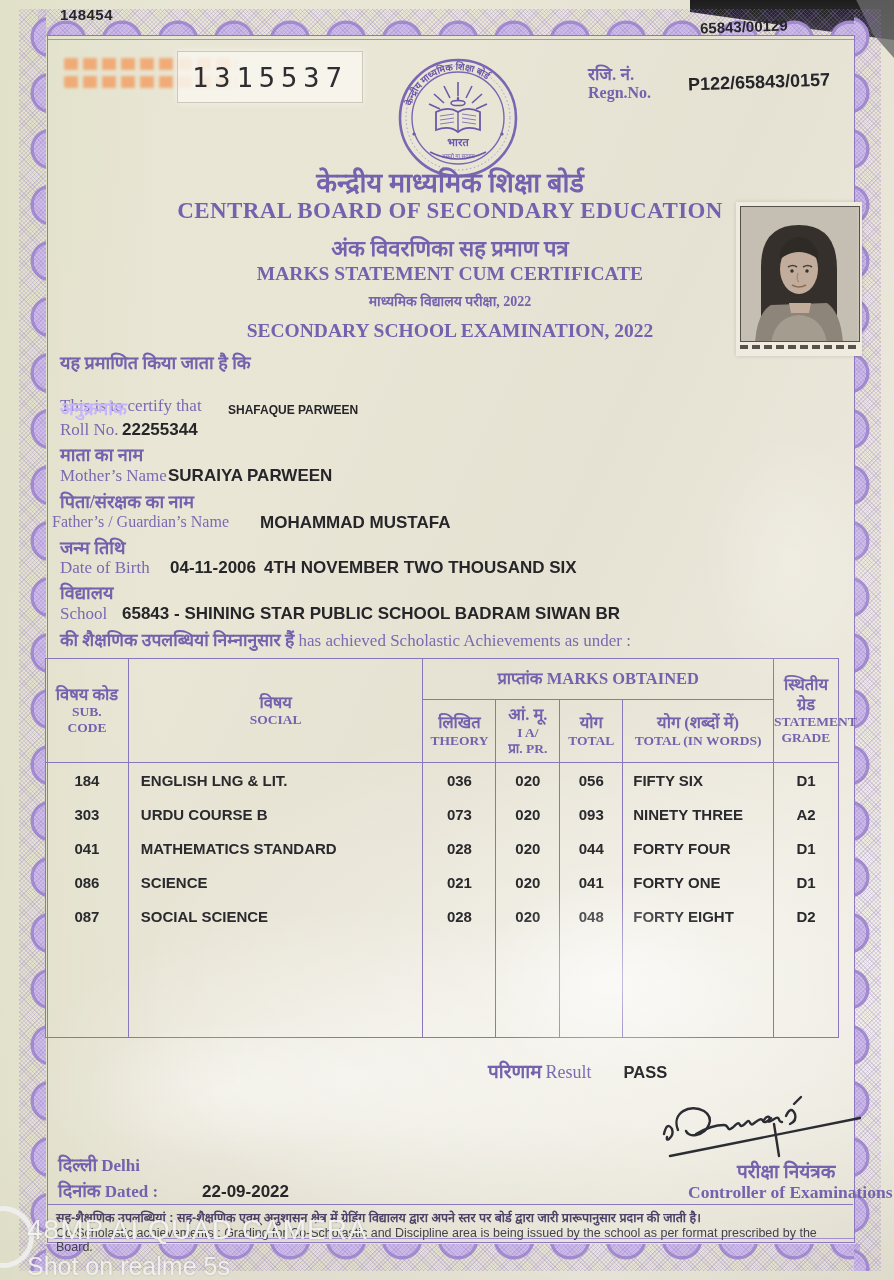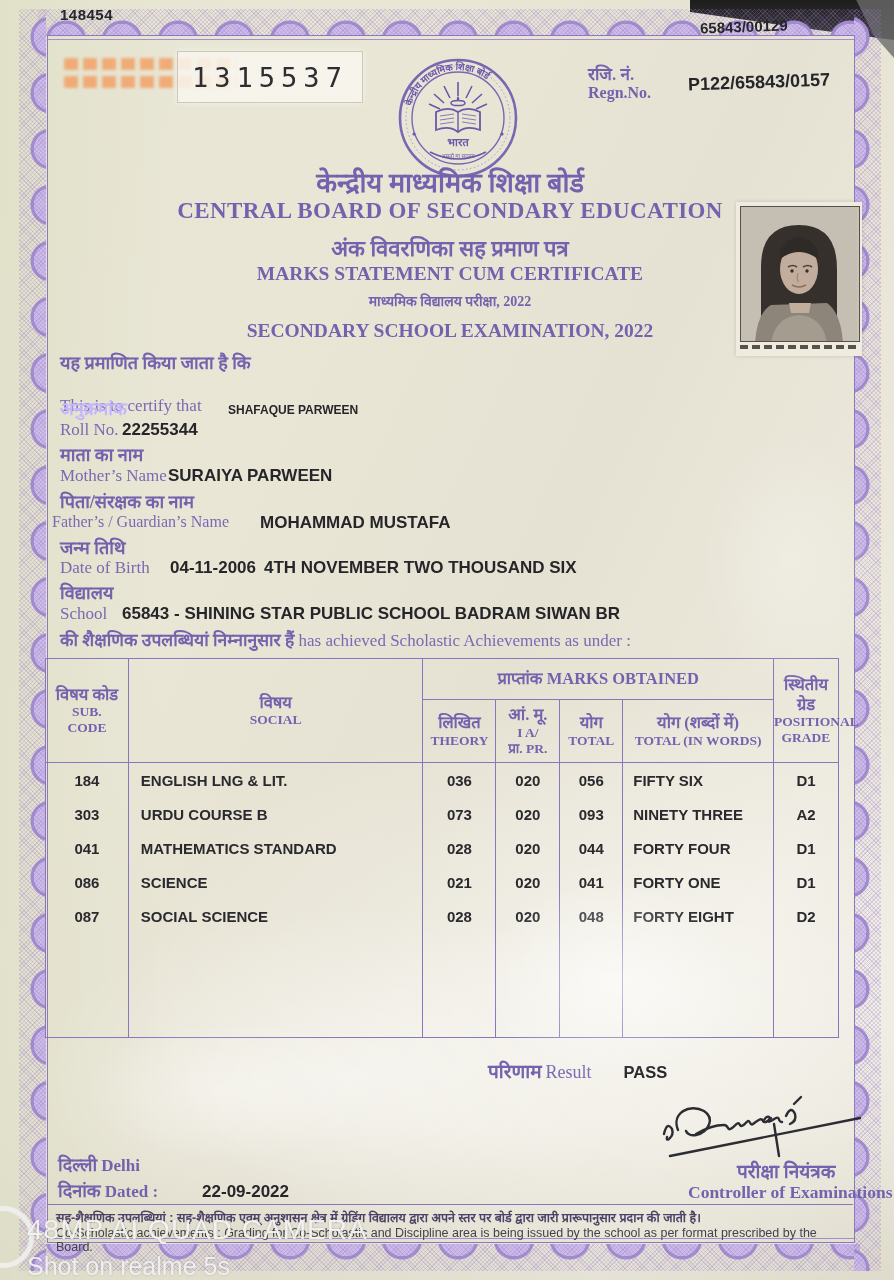--- a/index.html
+++ b/index.html
@@ -221,21 +221,21 @@
       </th>
       <th rowspan="2">
         <div class="hhi">विषय</div>
         <div class="hen">SOCIAL</div>
       </th>
       <th colspan="4" style="height:40px;">
         <div class="hhi">प्राप्तांक MARKS OBTAINED</div>
       </th>
       <th rowspan="2">
         <div class="hhi">स्थितीय ग्रेड</div>
-        <div class="hen">POSITIONAL</div>
+        <div class="hen">STATEMENT</div>
         <div class="hen">GRADE</div>
       </th>
     </tr>
     <tr>
       <th style="height:62px;">
         <div class="hhi">लिखित</div>
         <div class="hen">THEORY</div>
       </th>
       <th>
         <div class="hhi">आं. मू.</div>

